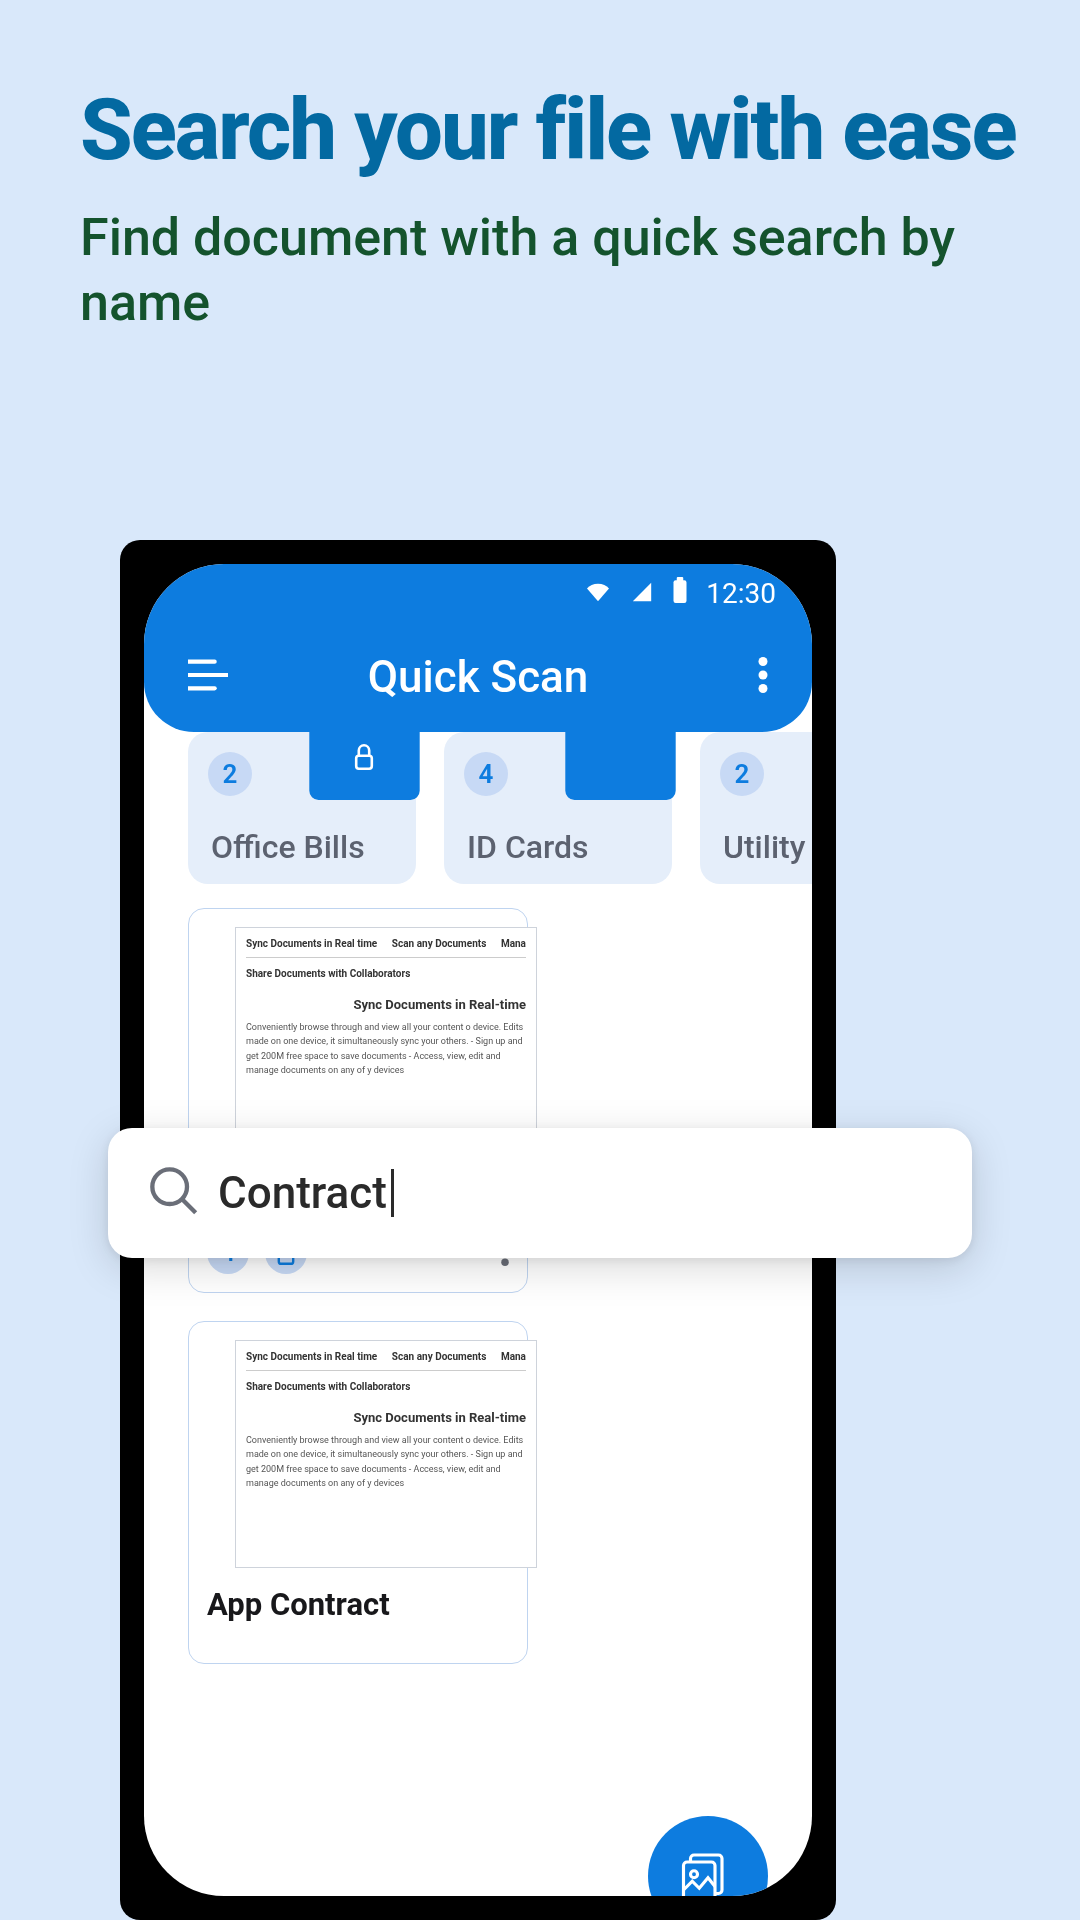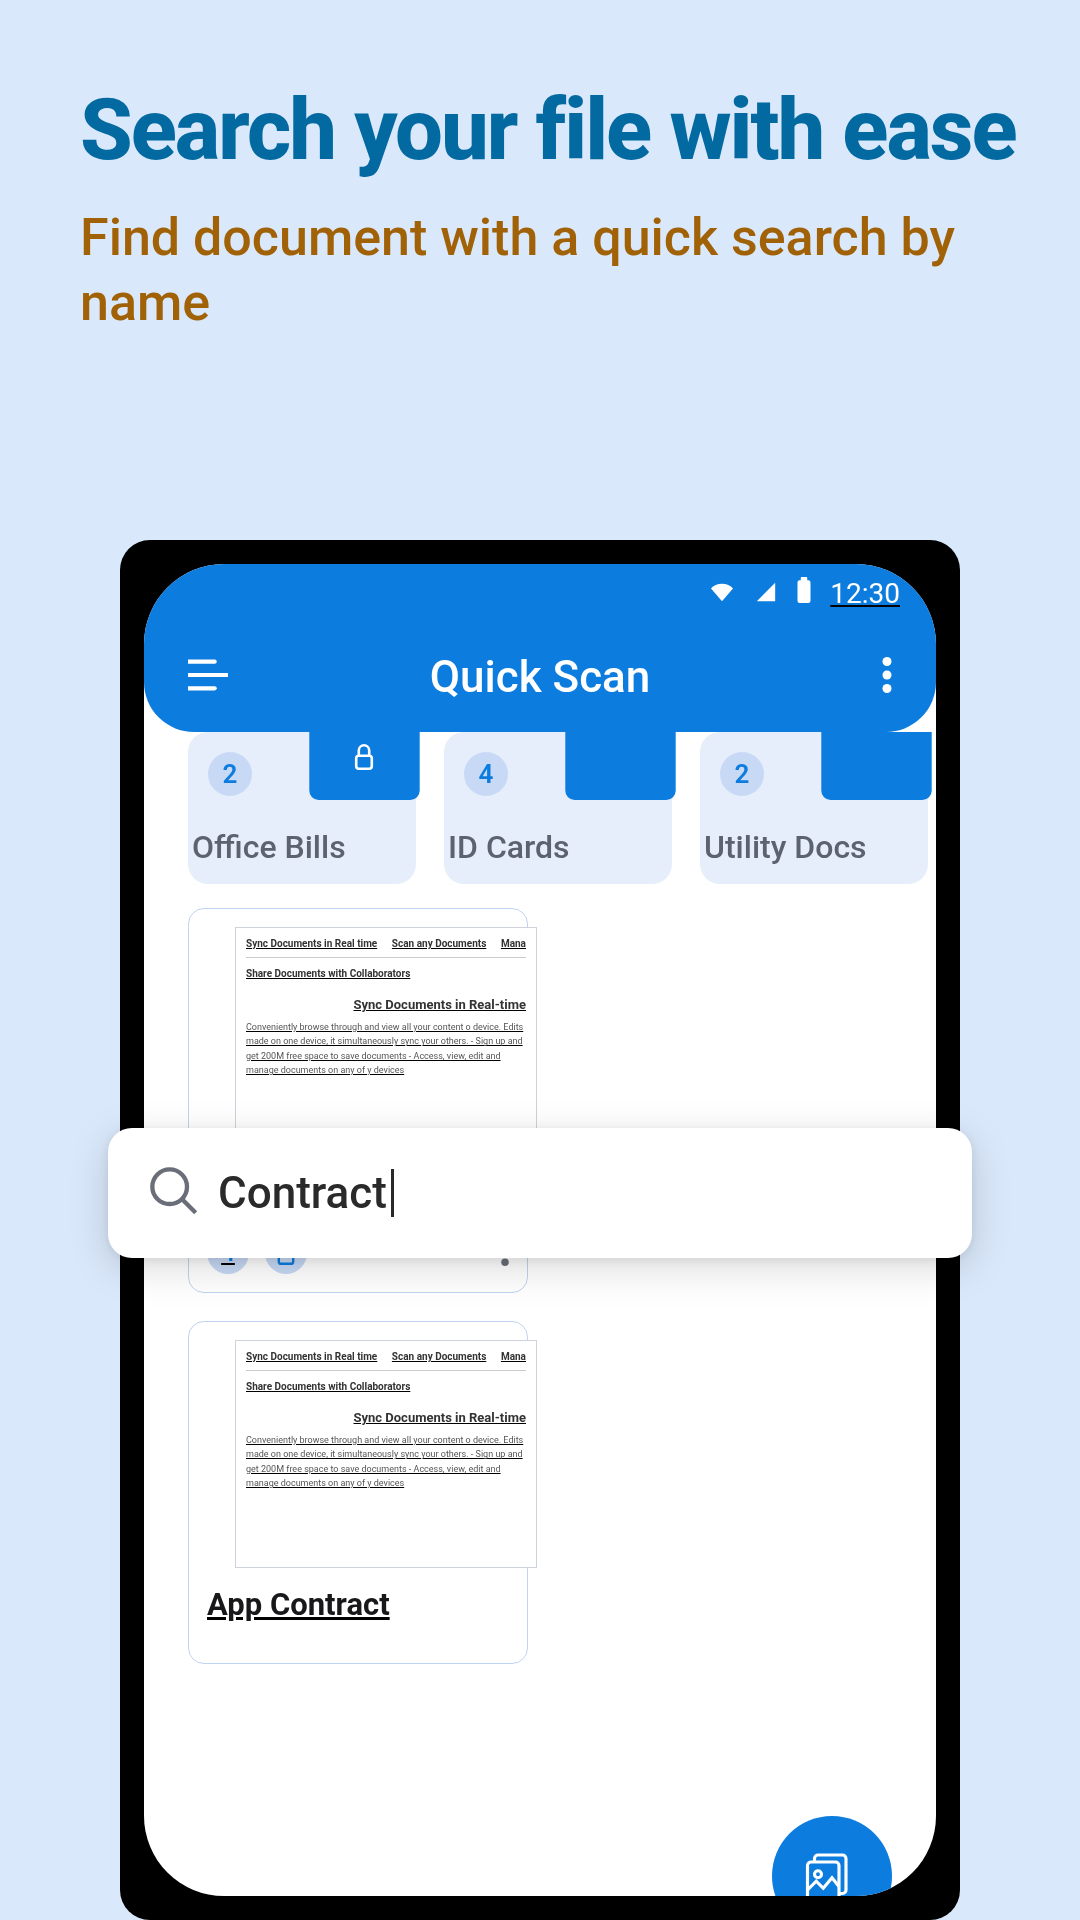--- a/index.html
+++ b/index.html
@@ -20,33 +20,32 @@
   color: #0369a1;
   letter-spacing: -2px;
 }
 .promo-subtitle {
   position: absolute;
   top: 205px;
   left: 80px;
   right: 80px;
   font-size: 52px;
   font-weight: 500;
-  color: #a16207;
+  color: #14532d;
   line-height: 1.25;
 }
 .phone-frame {
   position: absolute;
   top: 540px;
   left: 120px;
-  width: 840px;
+  width: 716px;
   height: 1380px;
   background: #000;
-  border-radius: 30px;
+  border-radius: 20px;
   padding: 24px;
-  text-decoration: underline;
 }
 .phone-screen {
   width: 100%;
   height: 100%;
   background: #fff;
   border-radius: 80px;
   overflow: hidden;
   position: relative;
 }
 .status-bar {
@@ -123,21 +122,21 @@
   color: #0D7CDF;
 }
 .folder-icon {
   position: absolute;
   top: -24px;
   right: -6px;
 }
 .folder-name {
   position: absolute;
   bottom: 18px;
-  left: 4px;
+  left: 23px;
   font-size: 32px;
   font-weight: 500;
   color: #5C6270;
   white-space: nowrap;
 }
 .date-header {
   display: flex;
   align-items: center;
   justify-content: space-between;
   padding: 100px 44px 28px;

